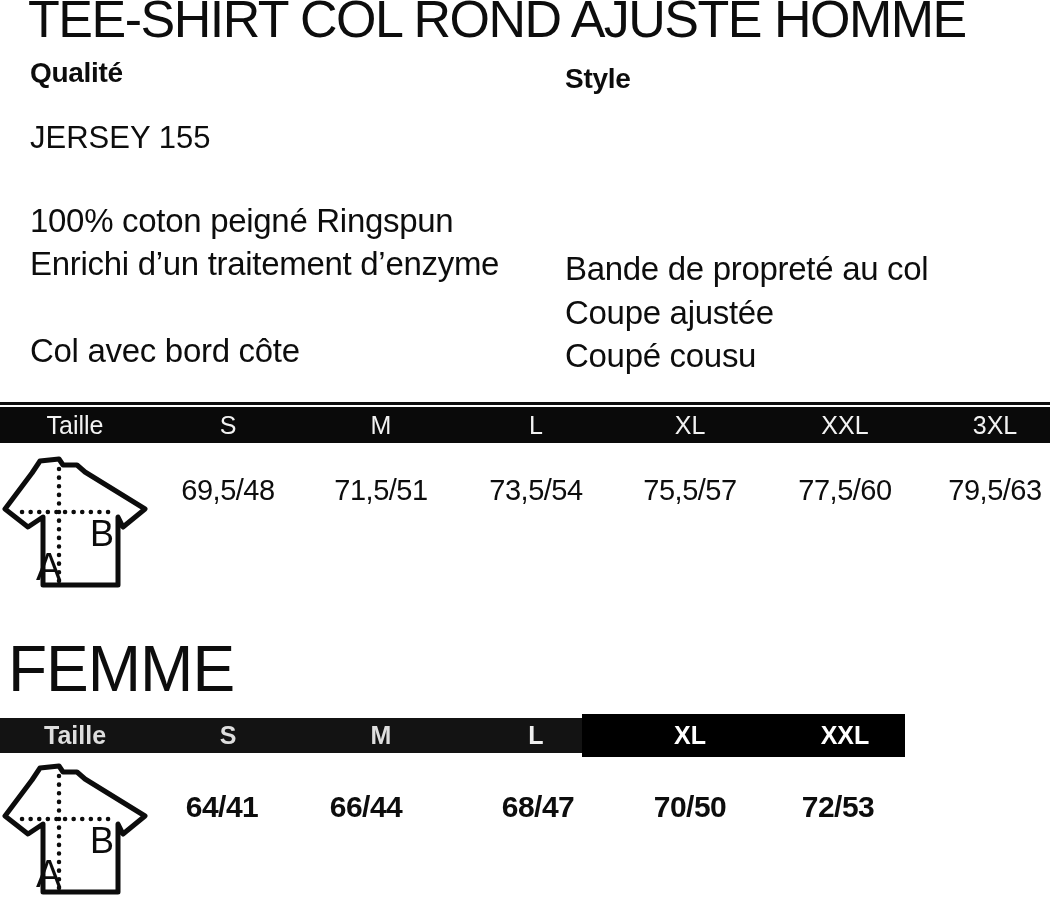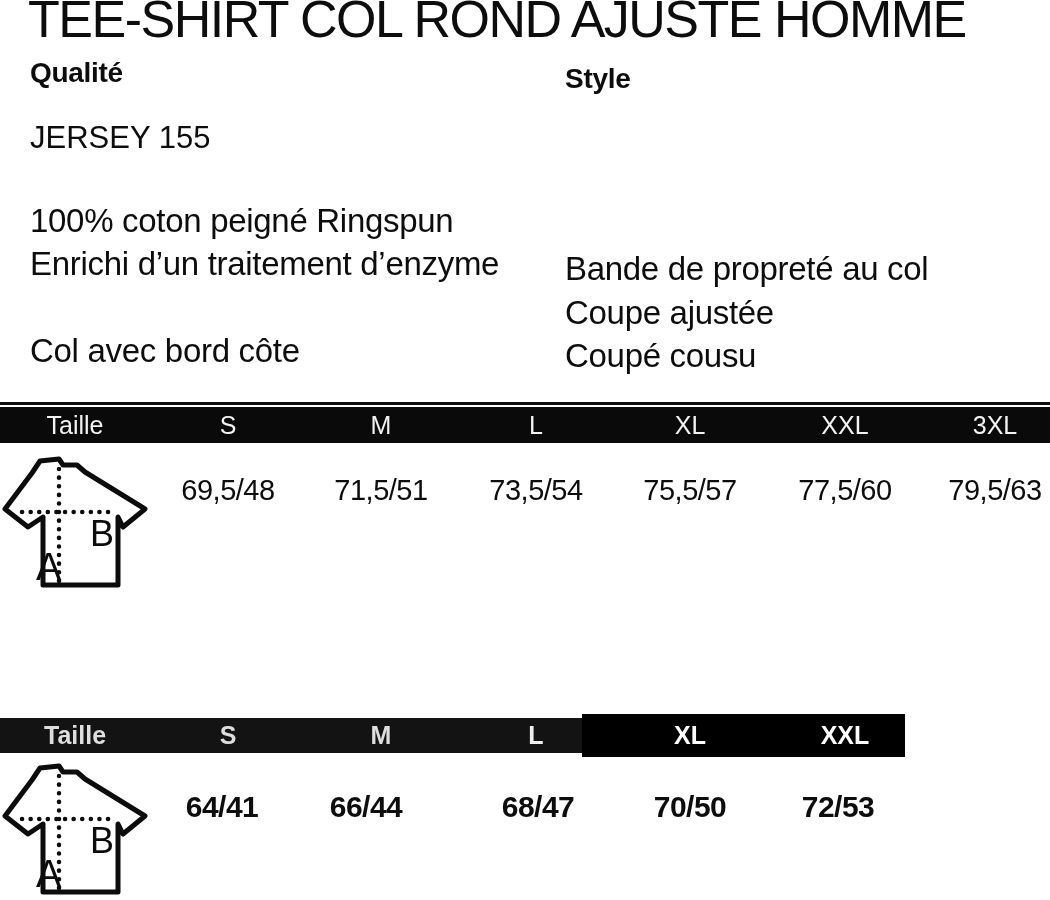--- a/index.html
+++ b/index.html
@@ -79,20 +79,21 @@
     <text x="88" y="91" font-size="36">B</text>
   </svg>
 
   <span class="v1" style="left:228px;">69,5/48</span>
   <span class="v1" style="left:381px;">71,5/51</span>
   <span class="v1" style="left:536px;">73,5/54</span>
   <span class="v1" style="left:690px;">75,5/57</span>
   <span class="v1" style="left:845px;">77,5/60</span>
   <span class="v1" style="left:995px;">79,5/63</span>
 
+  <div class="femme">FEMME</div>
 
   <div class="bar2a"></div>
   <div class="bar2b"></div>
   <span class="h2a" style="left:75px;">Taille</span>
   <span class="h2a" style="left:228px;">S</span>
   <span class="h2a" style="left:381px;">M</span>
   <span class="h2a" style="left:536px;color:#efefef;">L</span>
   <span class="h2b" style="left:690px;">XL</span>
   <span class="h2b" style="left:845px;">XXL</span>
 

